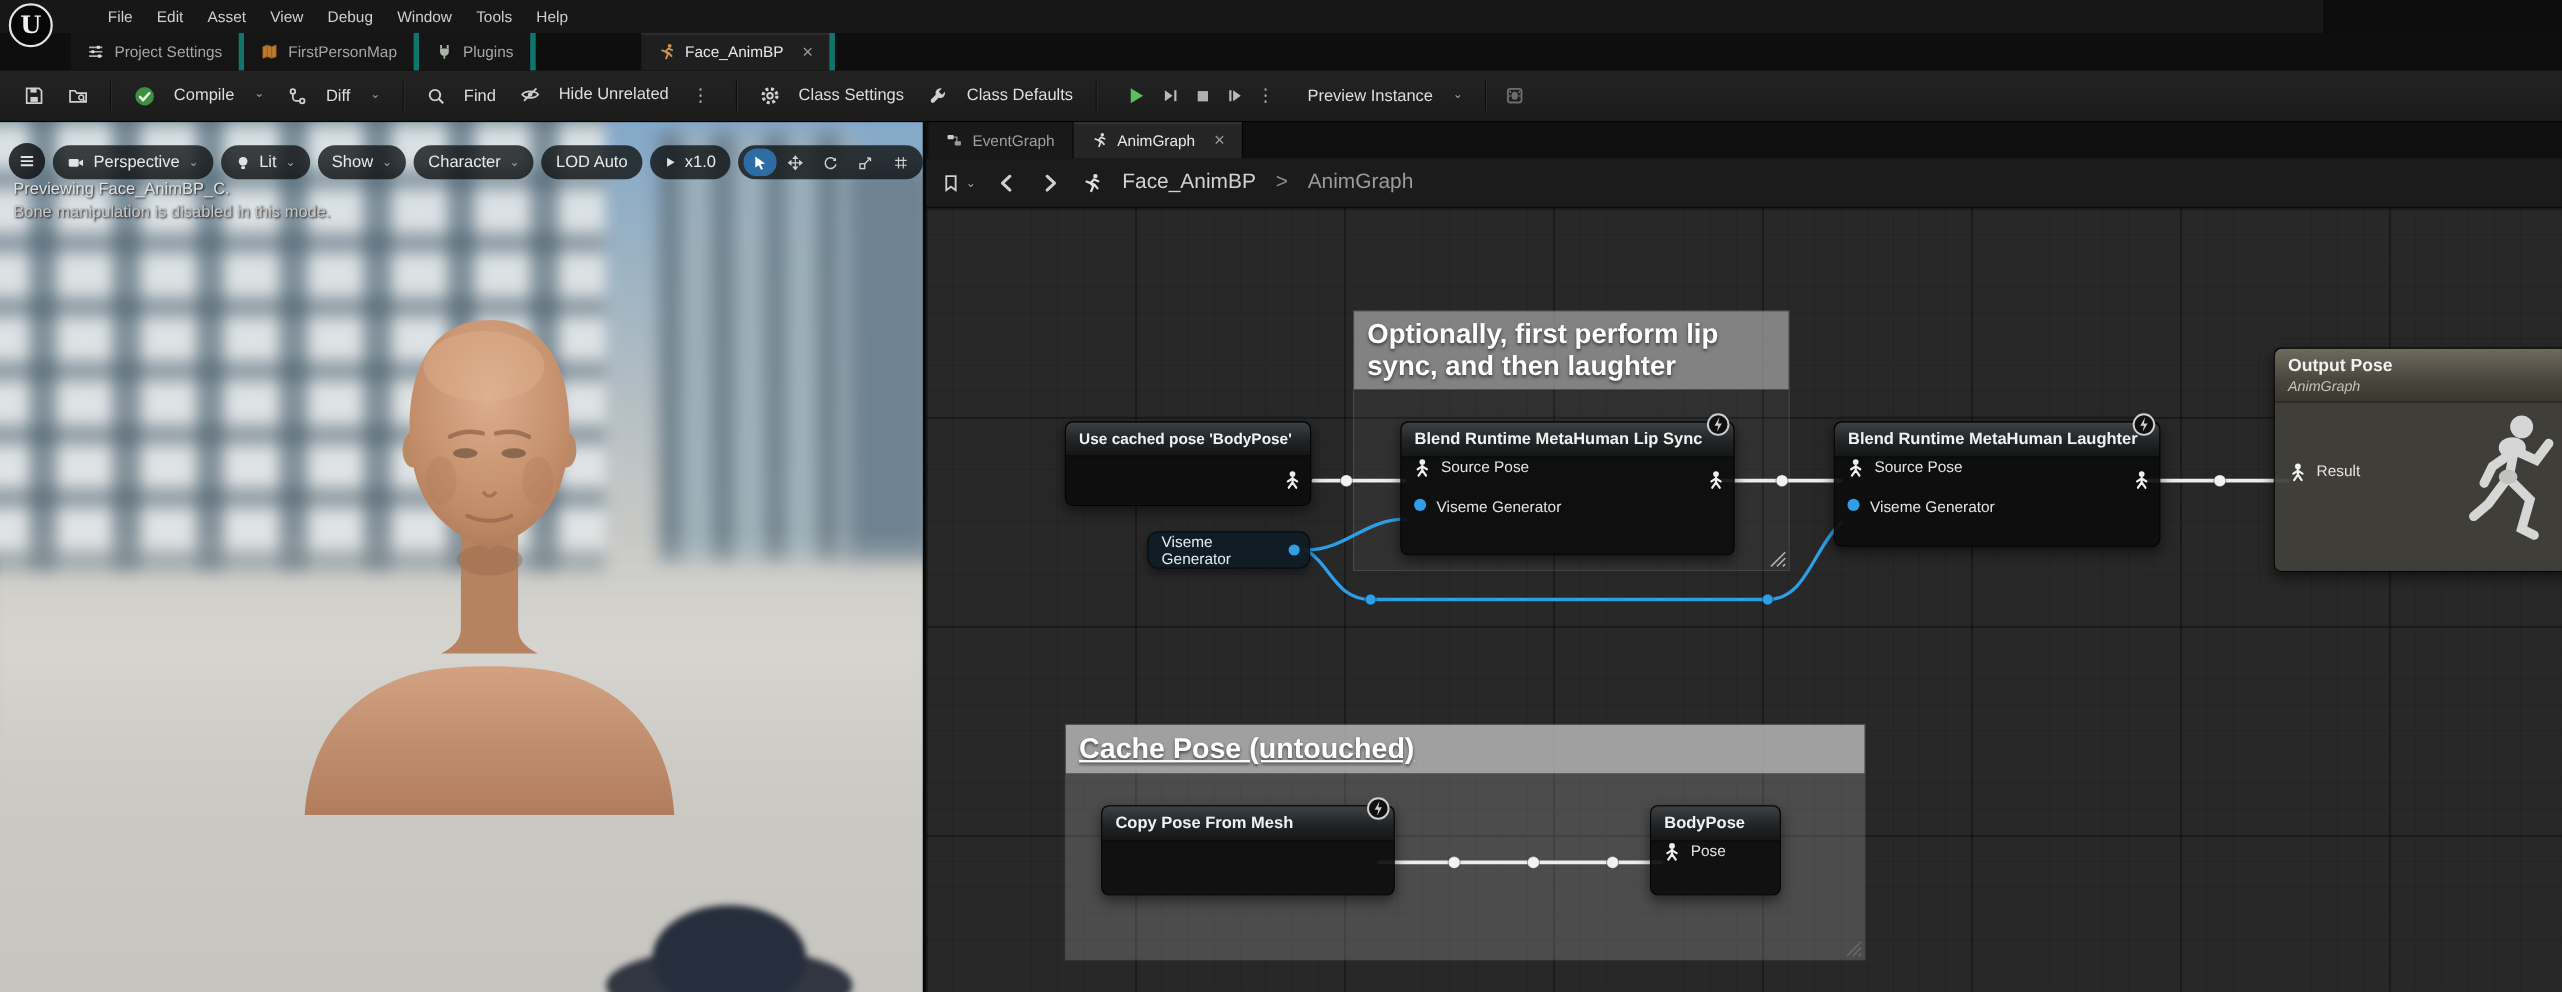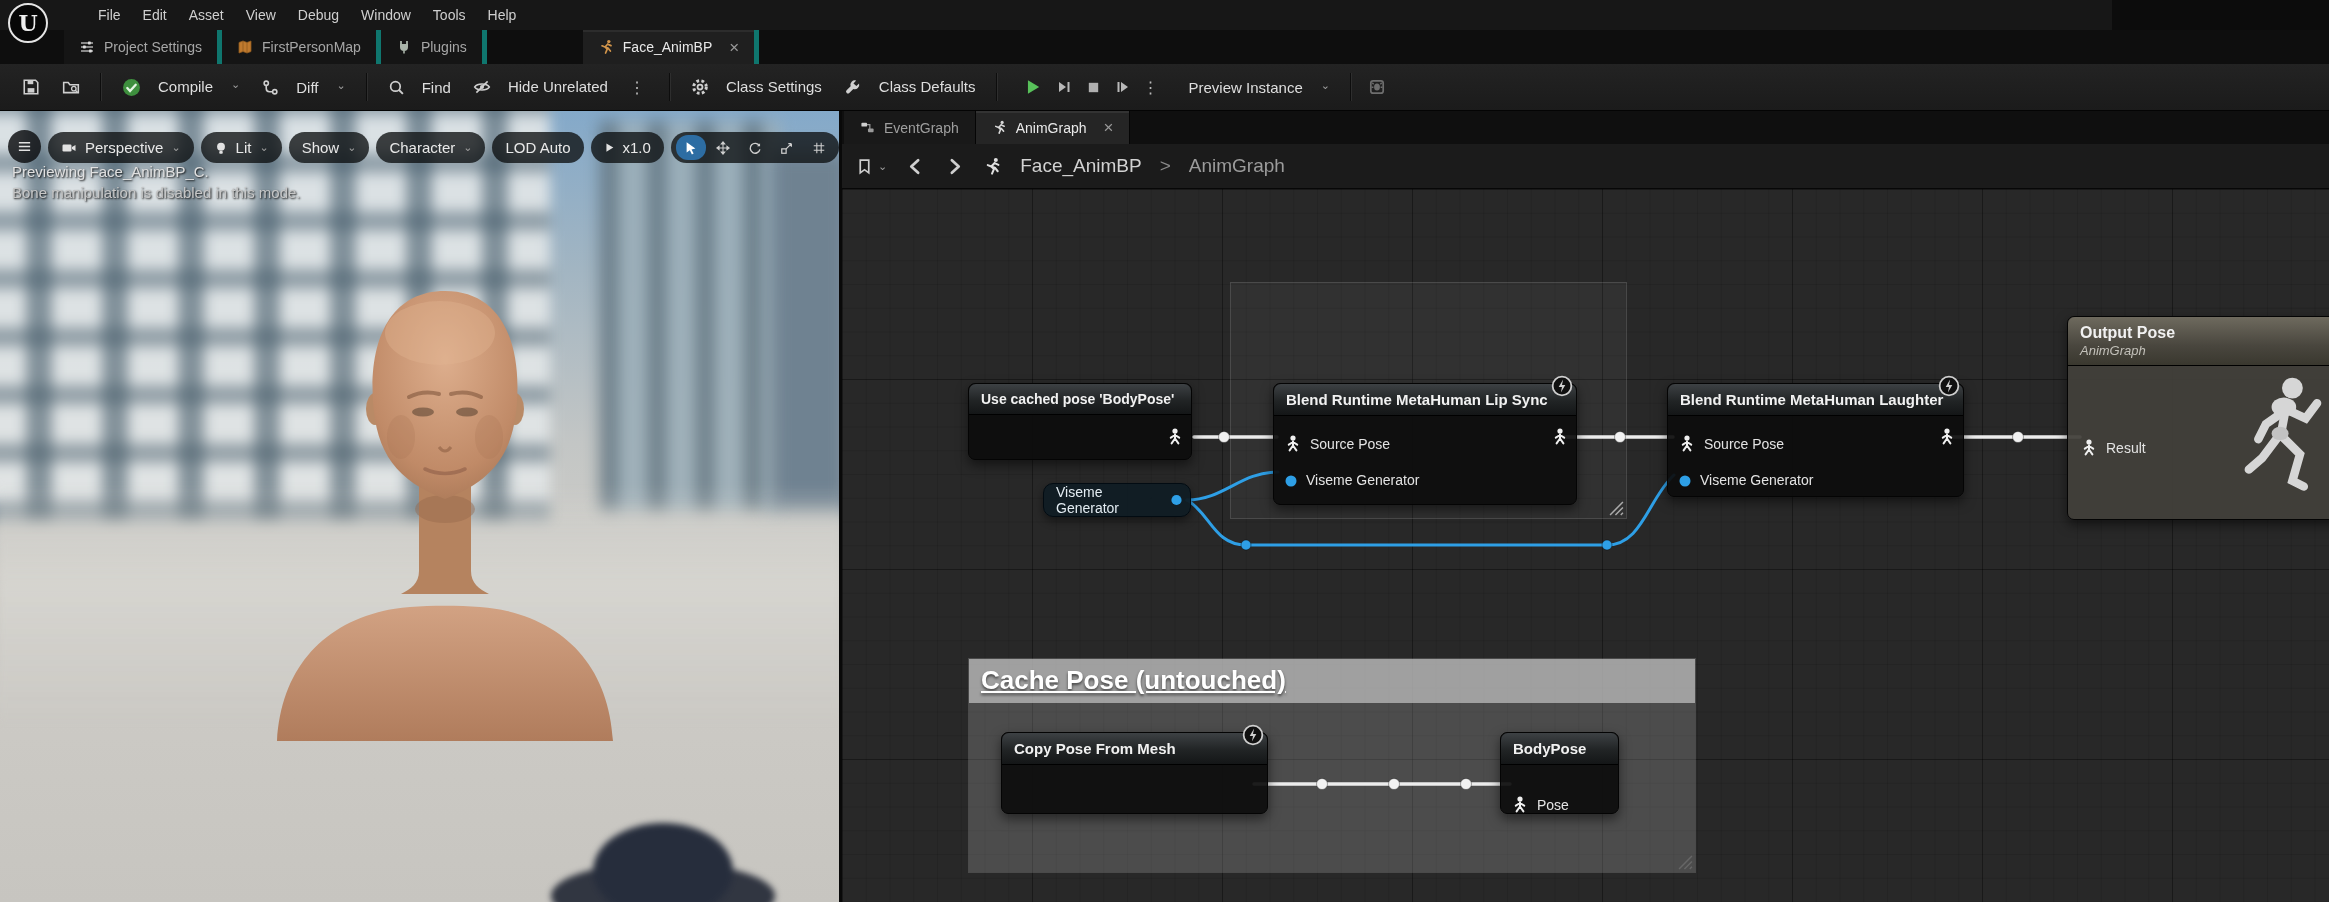--- a/index.html
+++ b/index.html
@@ -83,21 +83,21 @@
 
   .comment{position:absolute;z-index:1;border:1px solid rgba(255,255,255,.16);display:flex;flex-direction:column}
   .chead{color:#fff;font-weight:bold;padding:7px 12px;text-shadow:0 2px 3px rgba(0,0,0,.6);line-height:1.14}
   .cbody{flex:1;position:relative}
   .chandle{position:absolute;right:2px;bottom:2px}
 
   .gnode{position:absolute;z-index:3;background:rgba(13,13,13,.93);border:1px solid #040404;border-radius:7px;
          box-shadow:0 5px 12px rgba(0,0,0,.5);color:#e4e4e4}
   .ghead{padding:7px 12px;font-weight:bold;font-size:15px;color:#f1f1f1;border-radius:7px 7px 0 0;
          background:linear-gradient(180deg,#3d4144 0%,#212425 55%,#141617 100%);border-bottom:1px solid #000;white-space:nowrap}
-  .grow{display:flex;align-items:flex-end;gap:8px;padding:0 10px;height:36px;font-size:14px;color:#e3e3e3;white-space:nowrap}
+  .grow{display:flex;align-items:flex-start;gap:8px;padding:0 10px;height:36px;font-size:14px;color:#e3e3e3;white-space:nowrap}
   .outpin{position:absolute;right:7px}
   .fpath{position:absolute;right:3px;top:-9px;width:22px;height:22px;z-index:4}
 
   .node-output{background:rgba(66,64,58,.94)}
   .node-output .ghead{background:linear-gradient(180deg,#6e6a5e 0%,#49463e 60%,#3a382f 100%)}
   .ghead-sub{font-weight:normal;font-style:italic;font-size:13px;color:#c3c1ba;margin-top:1px}
 
   .vpillnode{position:absolute;z-index:3;height:34px;background:rgba(16,28,36,.95);border:1px solid #020b12;
              border-radius:10px;display:flex;align-items:center;padding:0 26px 0 12px;font-size:14px;color:#e3ecf2;
              box-shadow:0 4px 9px rgba(0,0,0,.45)}
@@ -485,20 +485,21 @@
           </svg>
         </span>
       <span class="crumb-root">Face_AnimBP</span>
       <span class="crumb-sep">&gt;</span>
       <span class="crumb-leaf">AnimGraph</span>
     </div>
 
     <div class="canvas">
 
       <div class="comment" style="left:388px;top:93px;width:397px;height:237px">
+        <div class="chead" style="font-size:25px;background:rgba(165,165,165,.72)">Optionally, first perform lip sync, and then laughter</div>
         <div class="cbody" style="background:rgba(255,255,255,.045)">
           <span class="chandle">
               <svg width="15" height="15" viewBox="0 0 14 14">
                 <path d="M13 1 L1 13 M13 6 L6 13 M13 11 L11 13" stroke="#aaa" stroke-width="1.4"></path>
               </svg>
             </span>
         </div>
       </div>
 
       <div class="comment" style="left:126px;top:469px;width:728px;height:215px">

